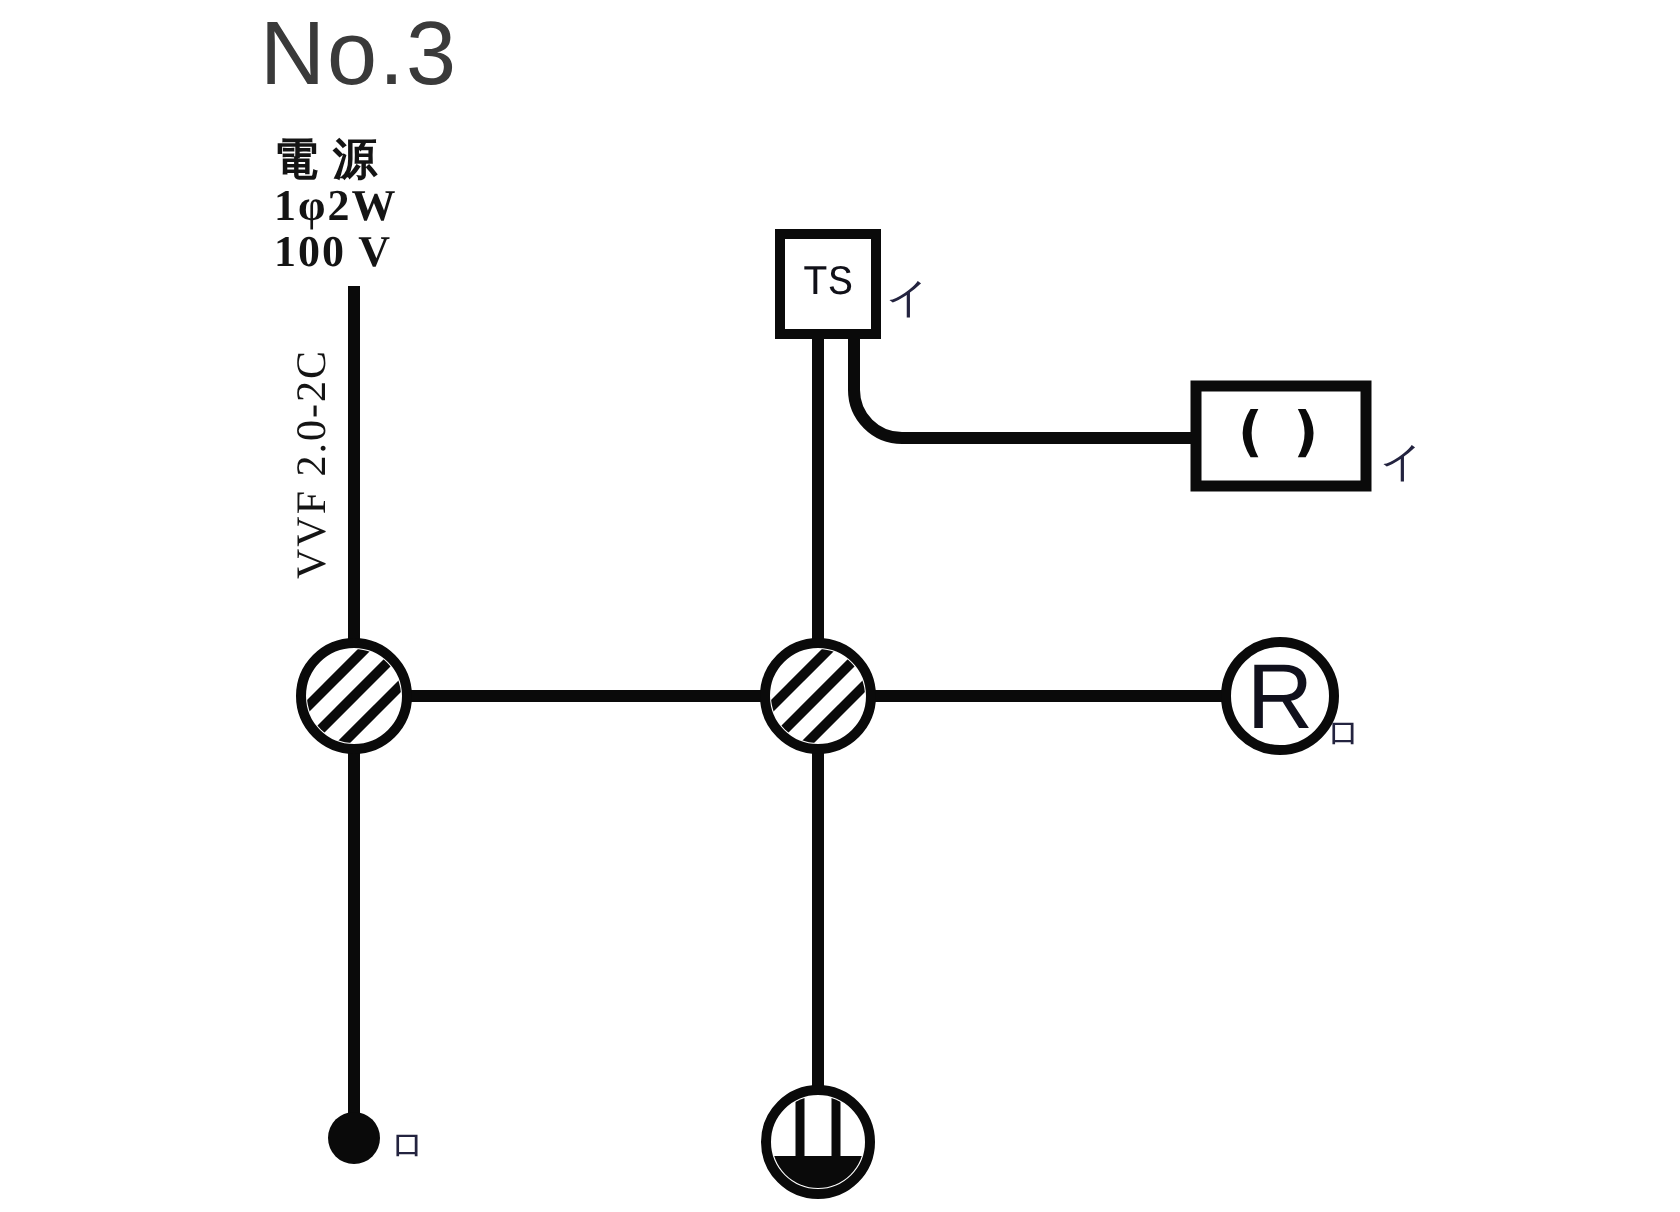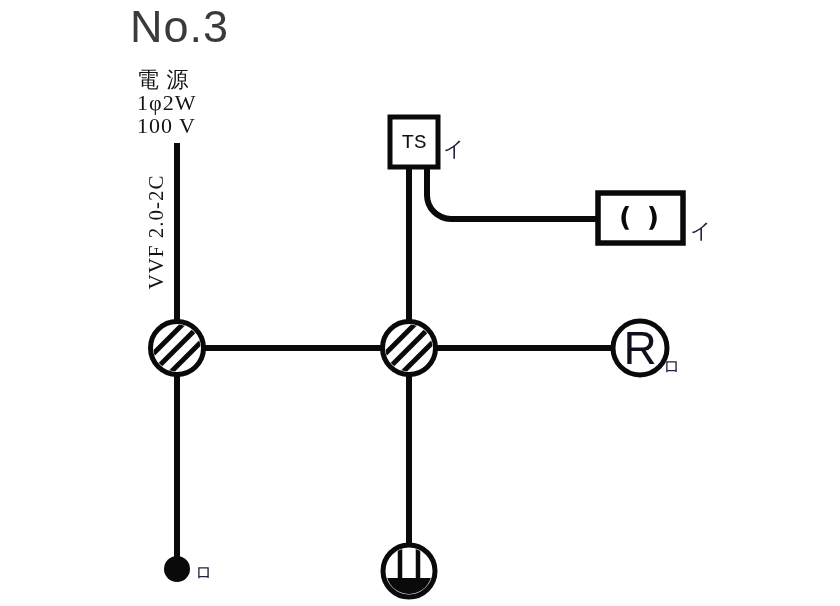--- a/index.html
+++ b/index.html
@@ -32,20 +32,21 @@
     white-space: nowrap;
   }
   .src-block {
     left: 137px;
     top: 68px;
     font-family: "Liberation Serif", "DejaVu Serif", serif;
     font-size: 22px;
     line-height: 23px;
     color: #141414;
     white-space: nowrap;
+    font-weight: bold;
   }
   .src-block .ln { letter-spacing: 1px; }
   .cable-label {
     left: 156px;
     top: 232px;
     transform: translate(-50%, -50%) rotate(-90deg);
     font-family: "Liberation Serif", "DejaVu Serif", serif;
     font-size: 21px;
     letter-spacing: 1px;
     color: #141414;

